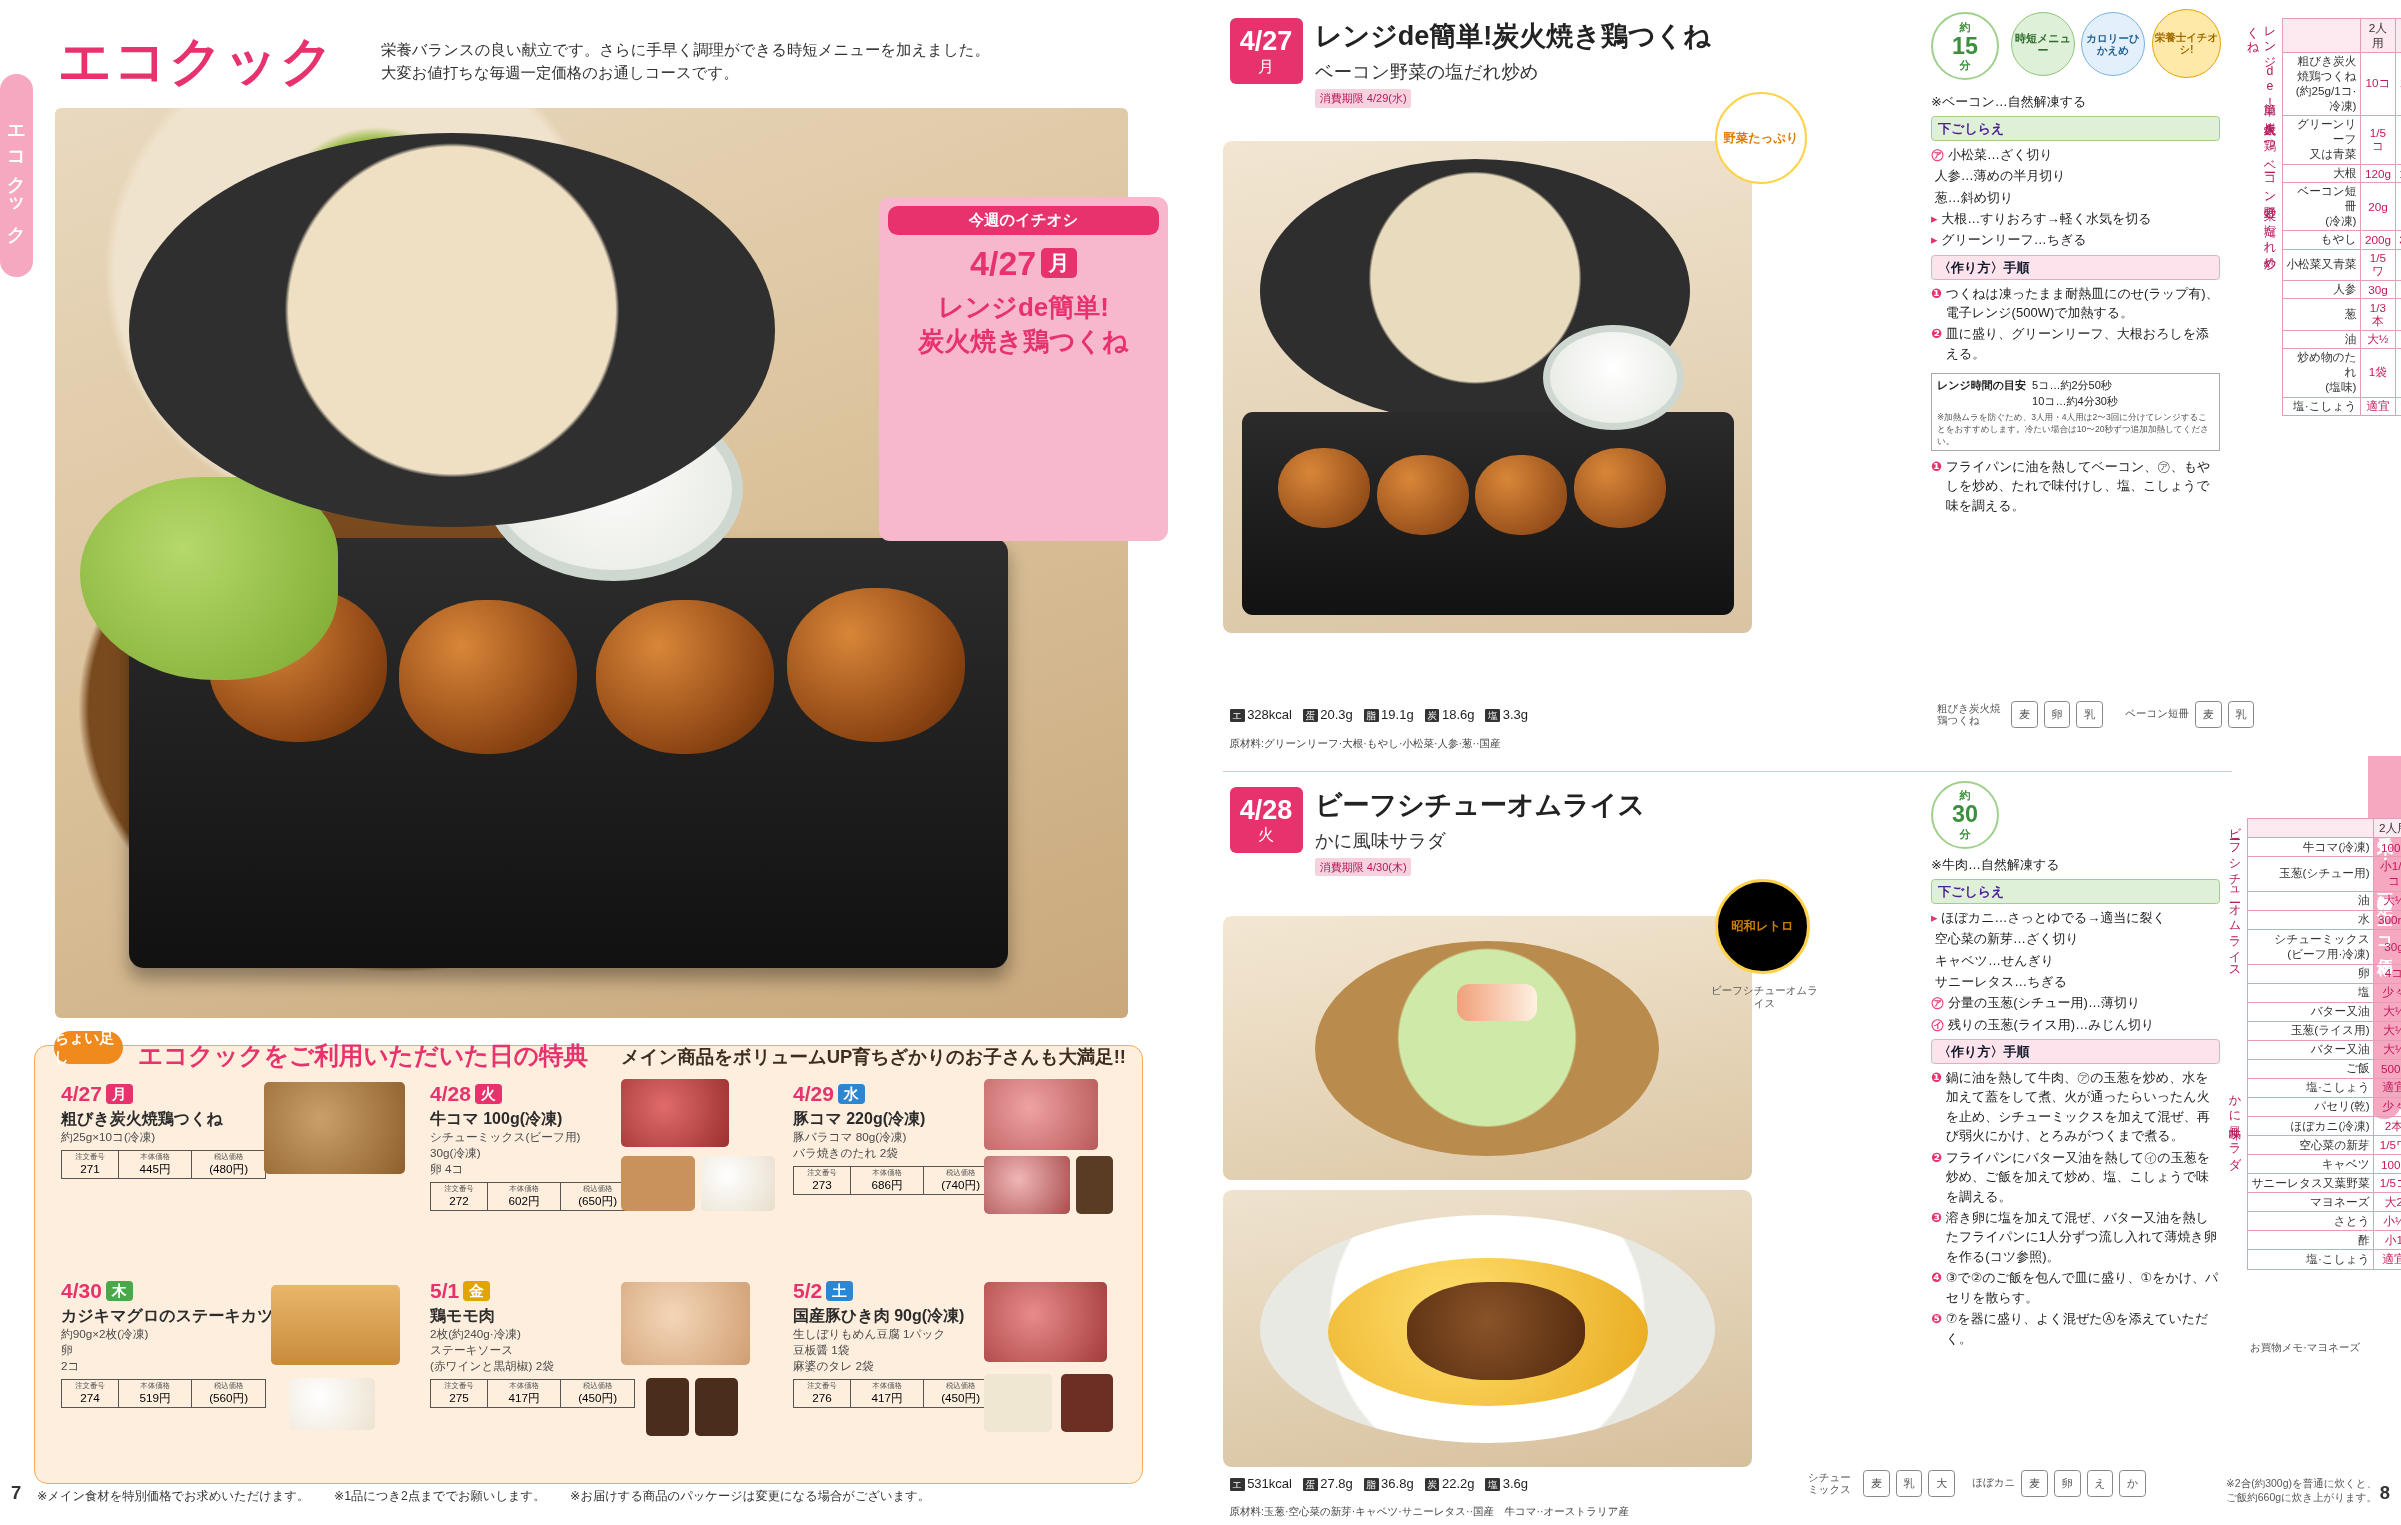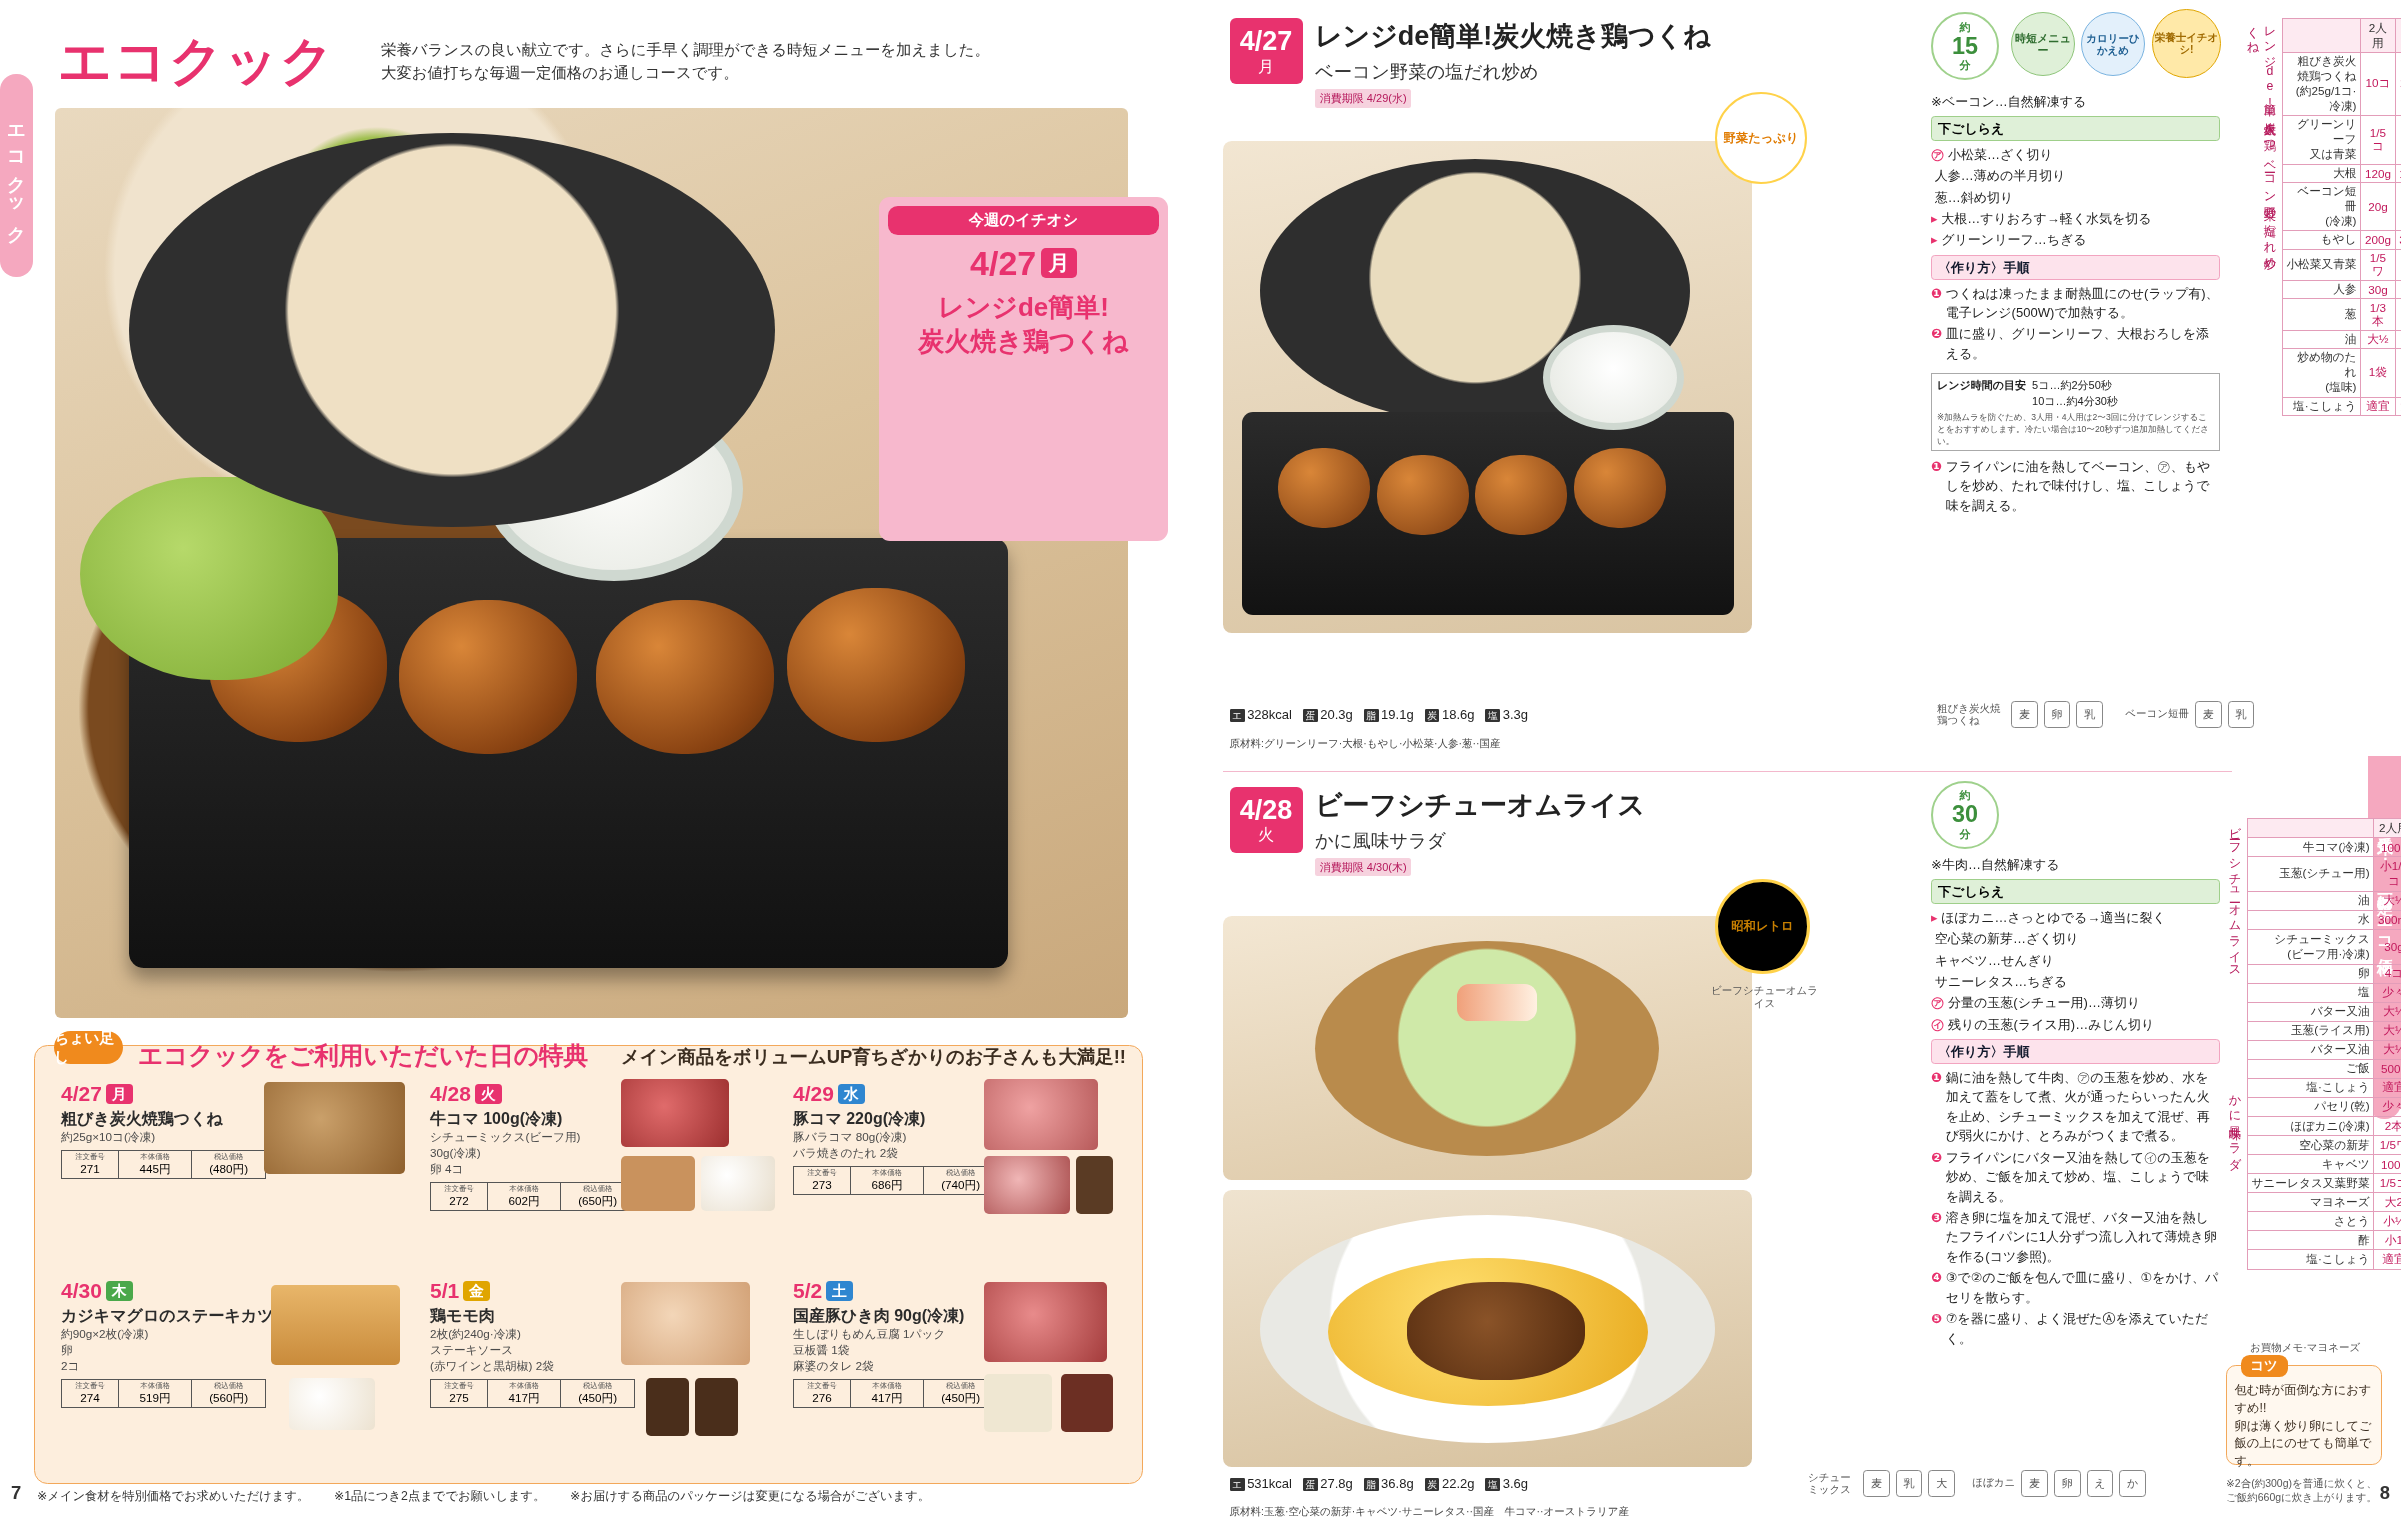--- a/index.html
+++ b/index.html
@@ -63,21 +63,21 @@
   .dateblock .ww{font-size:16px;margin-top:3.7px;}
   .rname{font-size:27px;font-weight:bold;color:#222;}
   .rsub{font-size:18.4px;color:#333;margin-top:4.9px;}
   .limit{display:inline-block;background:#f6d2de;color:#b5175a;font-size:11px;border-radius:2.5px;padding:1.8px 4.9px;margin-top:4.9px;}
 
   .timebadge{width:64px;height:64px;border-radius:50%;background:#fff;border:2.5px solid #9fd18c;display:flex;flex-direction:column;align-items:center;justify-content:center;color:#3c8f3c;font-weight:bold;}
   .timebadge .big{font-size:23.4px;line-height:1;}
   .timebadge .sm{font-size:11px;}
 
   .steps{font-size:13px;line-height:1.5;color:#222;}
-  .sechdr{background:#dff0d8;border:0.6px solid #9fcf8a;border-radius:3.7px;font-size:13px;padding:1.8px 6.1px;color:#000000;font-weight:bold;margin:4.9px 0 3.7px;}
+  .sechdr{background:#dff0d8;border:0.6px solid #9fcf8a;border-radius:3.7px;font-size:13px;padding:1.8px 6.1px;color:#4c1d95;font-weight:bold;margin:4.9px 0 3.7px;}
   .sechdr.pink{background:#fde3ec;border-color:#f2a4c0;color:#0f172a;}
   .bullet{display:flex;gap:3.7px;margin-bottom:1.8px;}
   .num{color:#e8326e;font-weight:bold;}
 
   table.ing{border-collapse:collapse;font-size:11.7px;}
   table.ing th,table.ing td{border:0.6px solid #e39db9;padding:1.2px 3.7px;text-align:center;color:#333;}
   table.ing th{background:#fdeaf1;font-weight:normal;}
   table.ing td.nm{text-align:right;background:#fff;white-space:nowrap;}
   table.ing td.val{color:#c2185b;}
   .vertlabel{writing-mode:vertical-rl;text-orientation:upright;font-size:12.3px;color:#b5175a;letter-spacing:1.2px;}
@@ -641,25 +641,20 @@
         <tr>
               <td class="nm">塩·こしょう</td>
               <td class="val">適宜</td>
             </tr>
       </tbody>
         </table>
     </div>
 
     <div class="abs memo" style="left:1045px;top:1341px;">お買物メモ·マヨネーズ</div>
 
-    <div class="kotsu" style="left:1021px;top:1365px;width:154px;height:98px;">
-      <div class="k-h">コツ</div>
-      <p style="white-space:pre-line;padding:16px 7.4px 0">包む時が面倒な方におすすめ!!
-卵は薄く炒り卵にしてご飯の上にのせても簡単です。</p>
-    </div>
     <div class="abs memo" style="left:1021px;top:1476px;width:154px;line-height:1.35;">※2合(約300g)を普通に炊くと、ご飯約660gに炊き上がります。</div>
 
     <div class="abs nutri" style="left:24.6px;top:1476px;">
       <span><span class="k">エ</span><span>531kcal</span></span>
       <span><span class="k">蛋</span><span>27.8g</span></span>
       <span><span class="k">脂</span><span>36.8g</span></span>
       <span><span class="k">炭</span><span>22.2g</span></span>
       <span><span class="k">塩</span><span>3.6g</span></span>
     </div>
     <div class="abs rawmat" style="left:24.6px;top:1501px;width:553px;">原材料:玉葱·空心菜の新芽·キャベツ·サニーレタス··国産　牛コマ··オーストラリア産</div>

